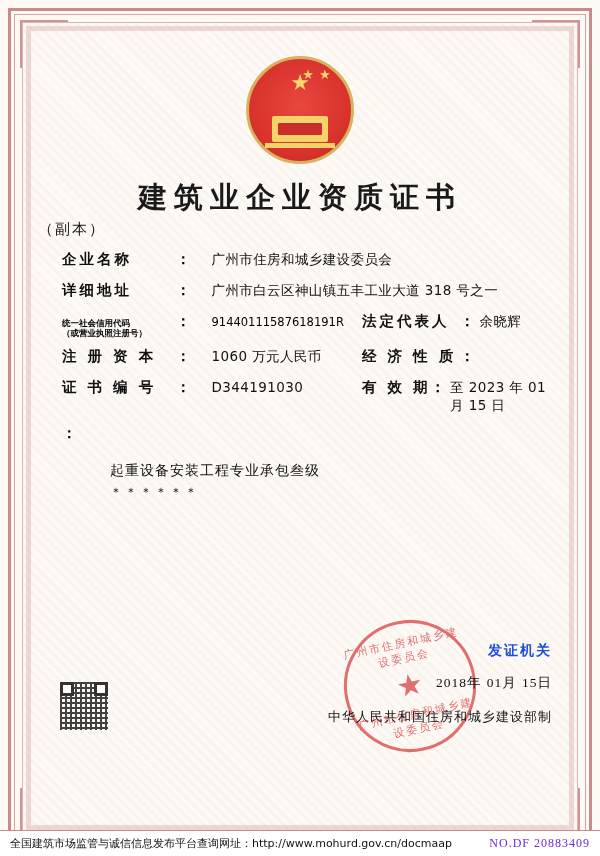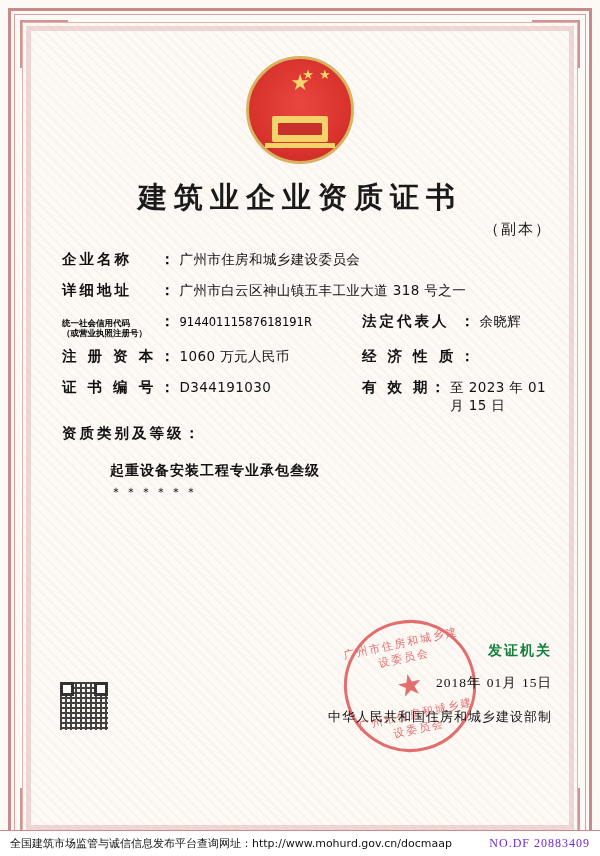--- a/index.html
+++ b/index.html
@@ -154,22 +154,22 @@
     font-size: 29px;
     font-weight: bold;
     letter-spacing: 7px;
     color: #1a1a1a;
     font-family: Liberation Sans, sans-serif;
   }
   .subtitle {
     position: absolute;
     top: 182px;
     left: 0;
-    right: 10px;
-    text-align: right;
+    right: 4px;
+    text-align: left;
     font-size: 15px;
     color: #1a1a1a;
     letter-spacing: 2px;
     font-family: "DejaVu Sans", sans-serif;
   }
 
   .fields {
     position: absolute;
     top: 212px;
     left: 24px;
@@ -198,20 +198,21 @@
   .f-value {
     font-size: 13.5px;
     color: #111;
     font-family: "DejaVu Sans", sans-serif;
     letter-spacing: 0.4px;
   }
   .col-left {
     width: 300px;
     display: flex;
     align-items: baseline;
+    gap: 16px;
   }
   .col-left .f-label { width: 98px; }
   .col-right {
     flex: 1;
     display: flex;
     align-items: baseline;
   }
   .col-right .f-label { width: 98px; }
 
   .label-small-2 {
@@ -231,21 +232,21 @@
     font-size: 10px;
     font-family: "DejaVu Sans", sans-serif;
   }
 
   .qual-block {
     margin-top: 16px;
     padding-left: 48px;
   }
   .qual-line {
     font-size: 14px;
-    font-weight: bold;
+    font-weight: normal;
     color: #111;
     letter-spacing: 1px;
     font-family: "DejaVu Sans", sans-serif;
     margin-bottom: 4px;
   }
   .qual-stars {
     font-size: 12px;
     letter-spacing: 3px;
     color: #111;
     font-family: "DejaVu Sans", sans-serif;
@@ -281,21 +282,21 @@
     position: absolute;
     right: 10px;
     bottom: 92px;
     width: 300px;
     text-align: right;
   }
   .issuer-row1 {
     font-size: 14px;
     letter-spacing: 2px;
     font-weight: bold;
-    color: #15803d;
+    color: #1d4ed8;
     font-family: "DejaVu Sans", sans-serif;
     margin-bottom: 14px;
   }
   .issuer-date {
     font-size: 13.5px;
     color: #111;
     font-family: "DejaVu Sans", sans-serif;
     letter-spacing: 1px;
     margin-bottom: 16px;
   }
@@ -448,21 +449,20 @@
         </div>
         <div class="col-right">
           <span class="f-label">有 效 期</span>
           <span class="f-colon">：</span>
           <span class="f-value">至 2023 年 01 月 15 日</span>
         </div>
       </div>
 
       <div class="field-row">
         <div class="col-left" style="width:100%">
-          <span class="f-label" style="width:auto">资质类别及等级</span>
           <span class="f-colon">：</span>
         </div>
       </div>
 
       <div class="qual-block">
         <div class="qual-line">起重设备安装工程专业承包叁级</div>
         <div class="qual-stars">＊＊＊＊＊＊</div>
       </div>
 
     </div>

